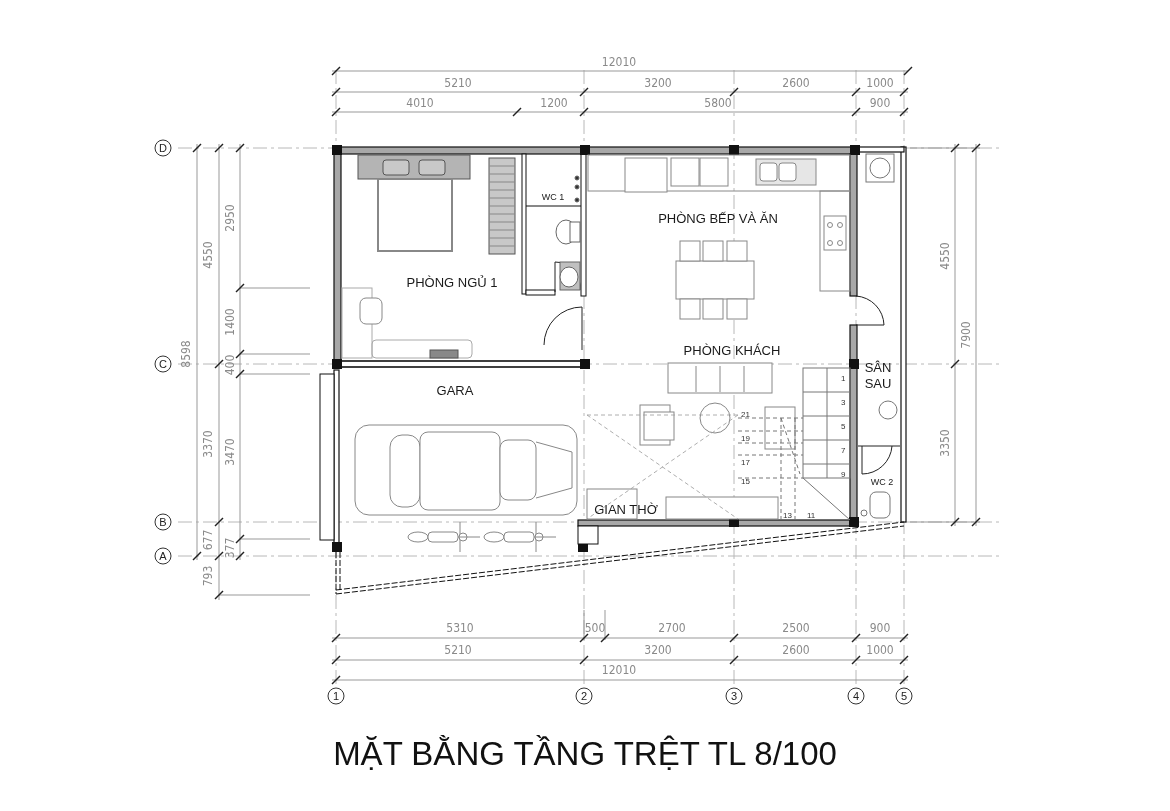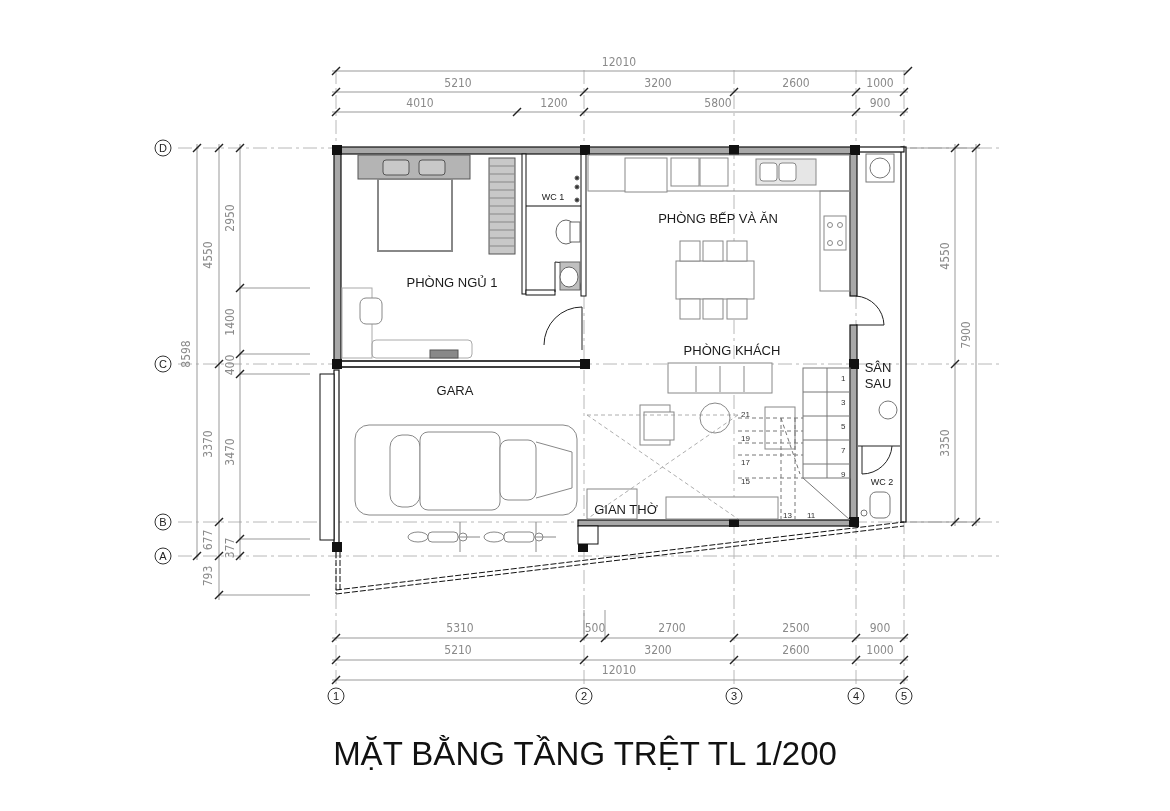--- a/index.html
+++ b/index.html
@@ -400,13 +400,13 @@
   <text class="room-sm" x="553" y="200" text-anchor="middle">WC 1</text>
   <text class="room" x="718" y="223" text-anchor="middle">PHÒNG BẾP VÀ ĂN</text>
   <text class="room" x="732" y="355" text-anchor="middle">PHÒNG KHÁCH</text>
   <text class="room" x="455" y="395" text-anchor="middle">GARA</text>
   <text class="room" x="626" y="514" text-anchor="middle">GIAN THỜ</text>
   <text class="room" x="878" y="372" text-anchor="middle">SÂN</text>
   <text class="room" x="878" y="388" text-anchor="middle">SAU</text>
   <text class="room-sm" x="882" y="485" text-anchor="middle">WC 2</text>
 </svg>
 
-<div class="title">MẶT BẰNG TẦNG TRỆT TL 1/200</div>
+<div class="title">MẶT BẰNG TẦNG TRỆT TL 8/100</div>
 
 </body></html>

